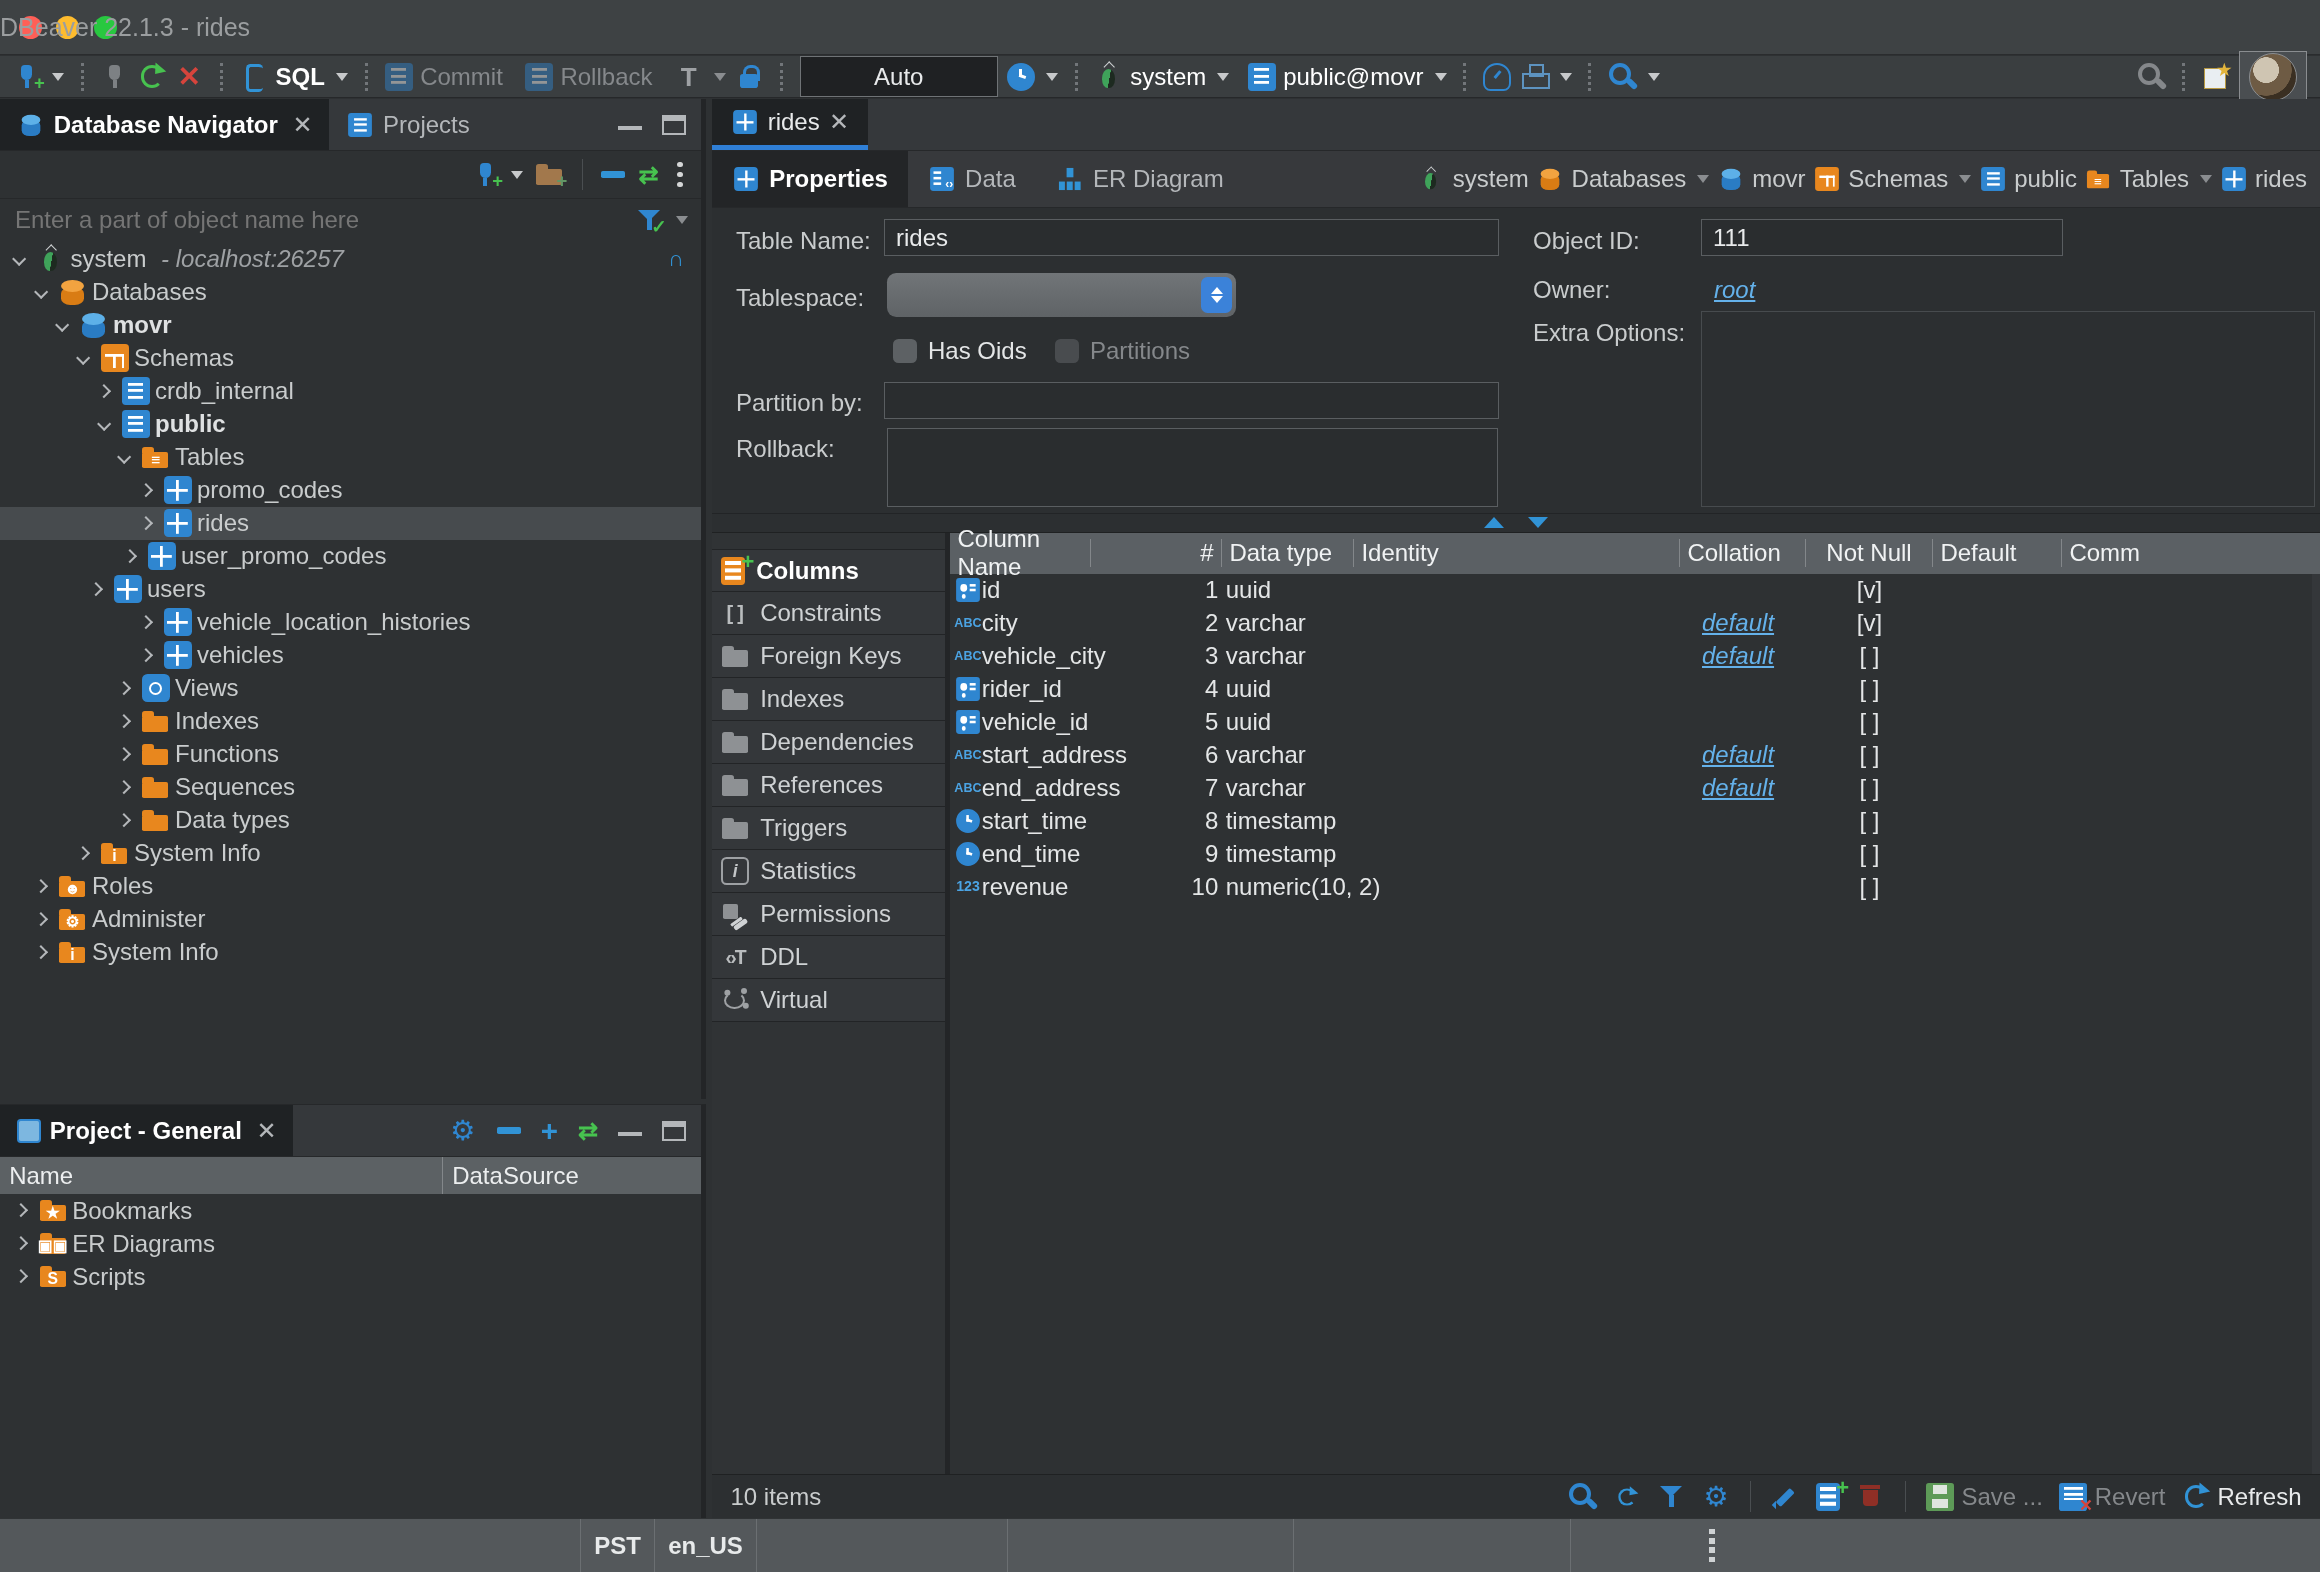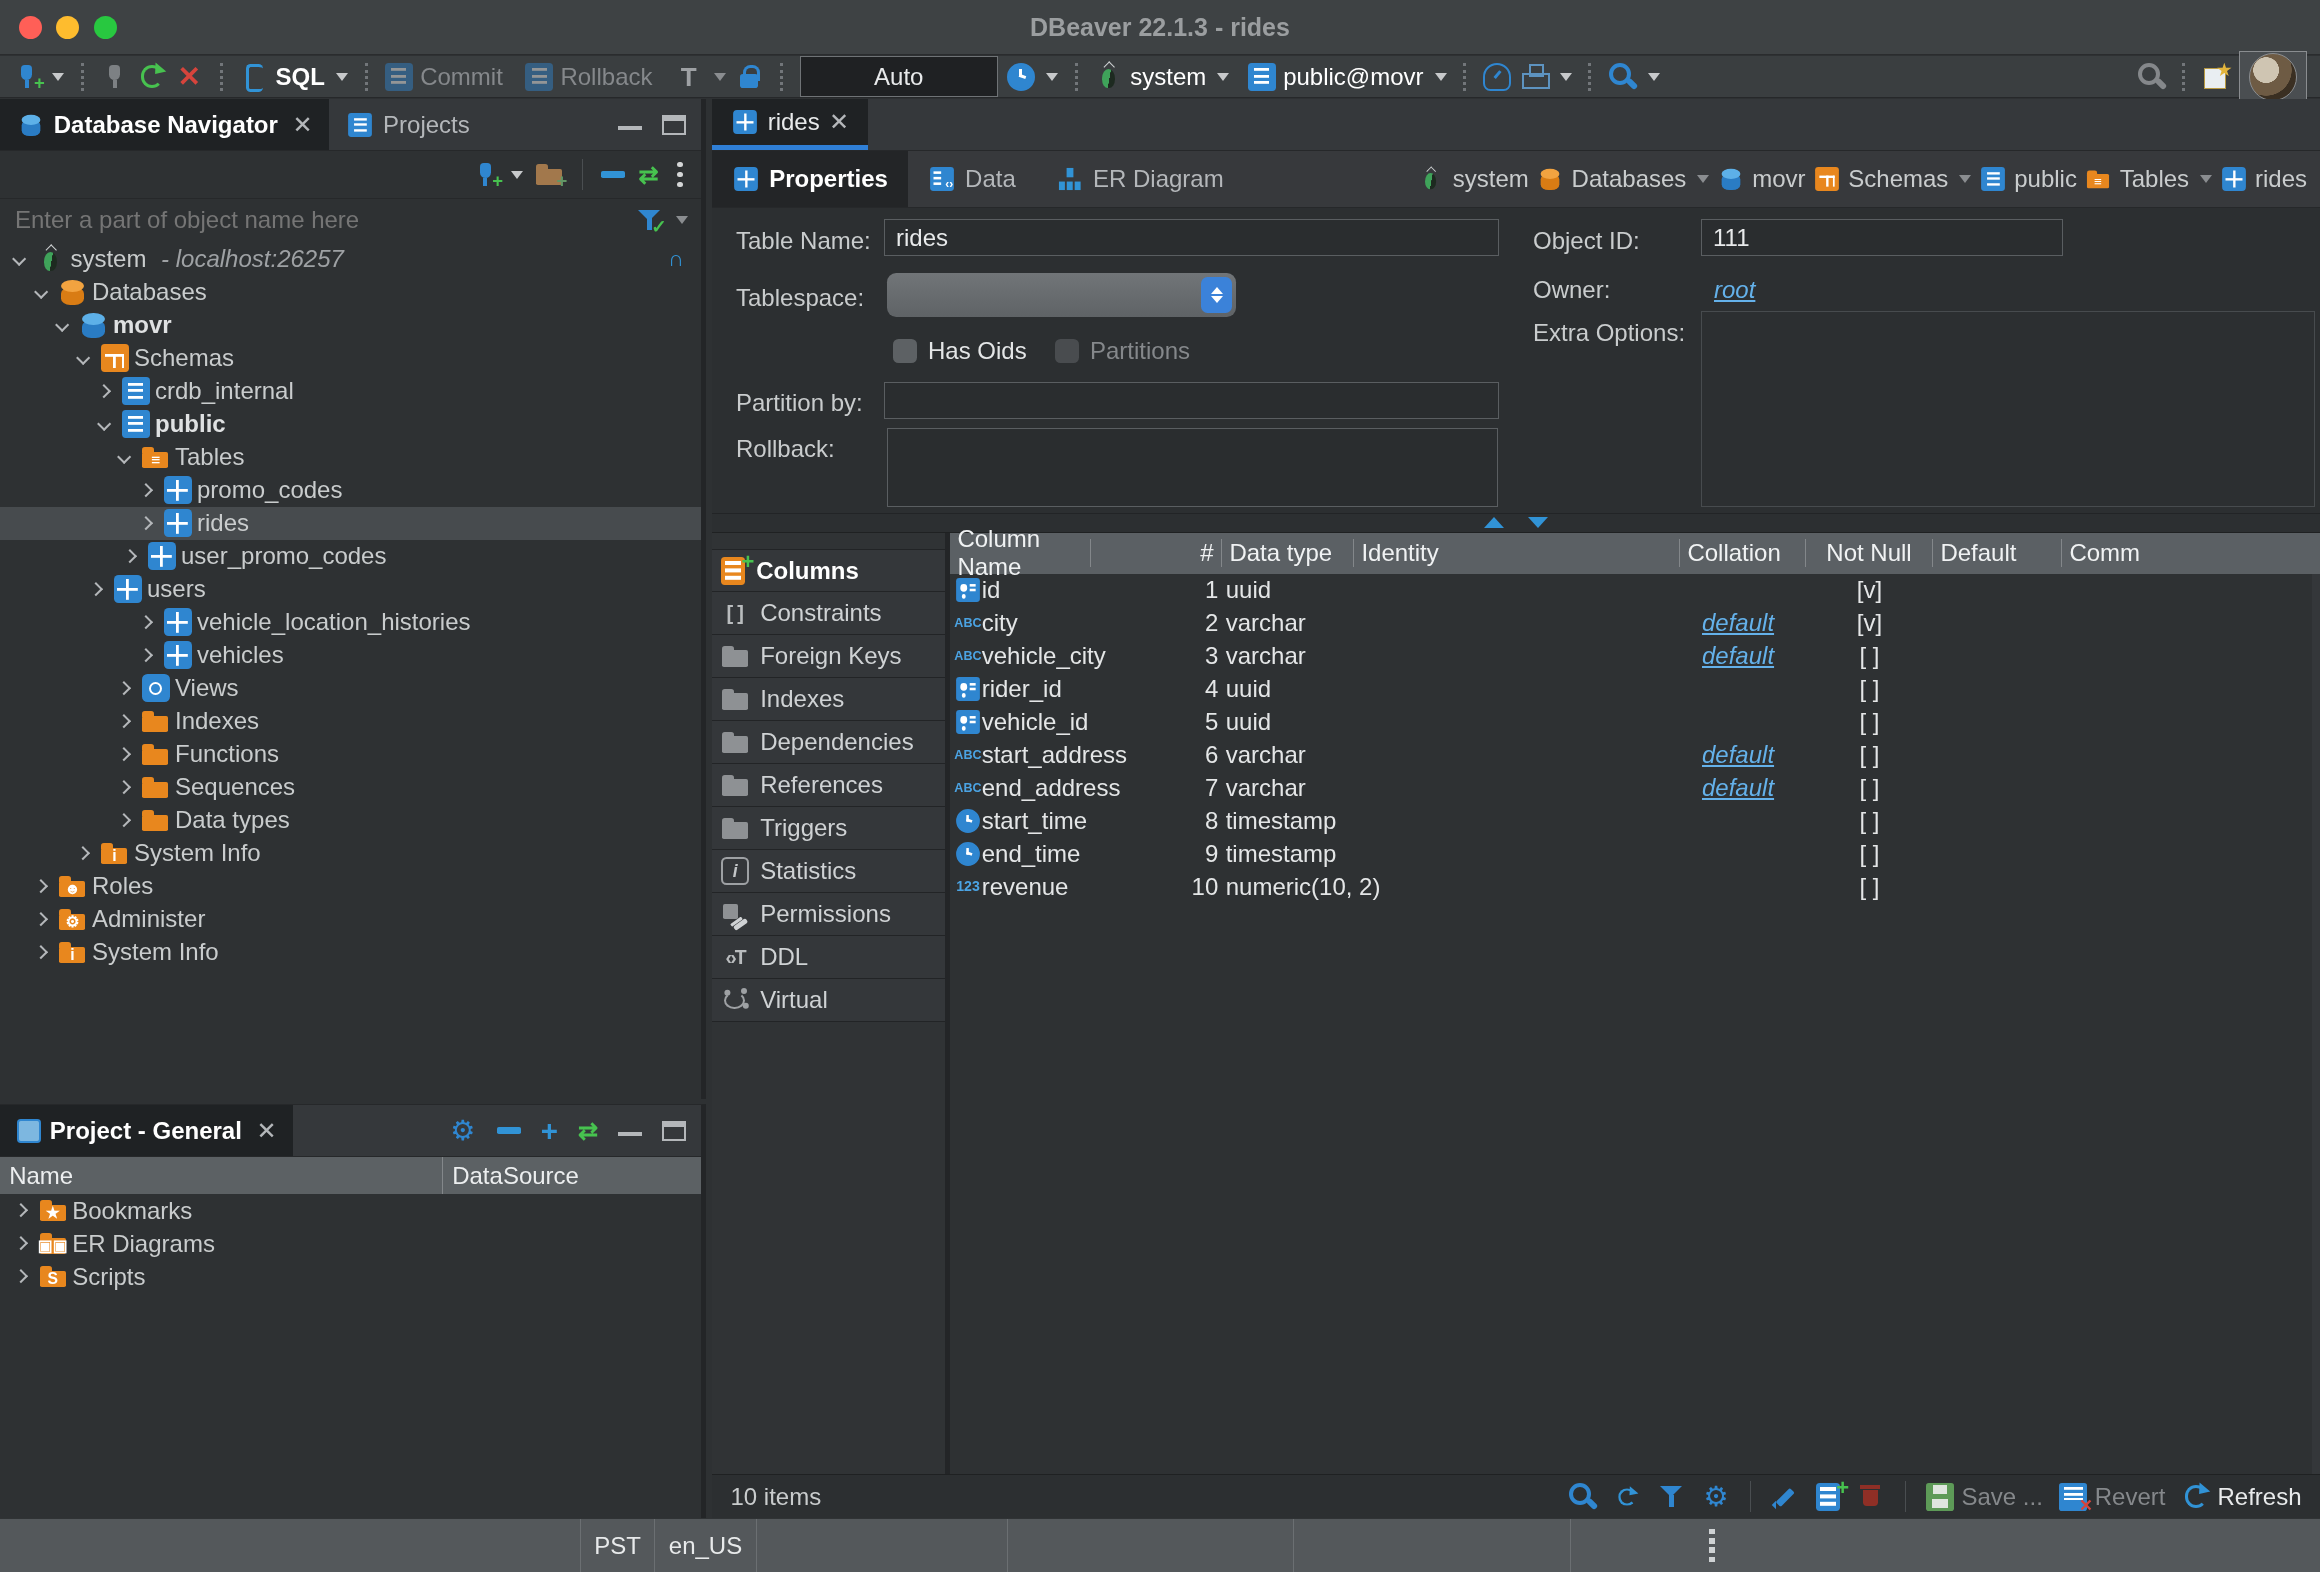--- a/index.html
+++ b/index.html
@@ -3,21 +3,21 @@
 <meta charset="utf-8">
 <style>
   html,body{margin:0;padding:0;background:#212325;}
   *{box-sizing:border-box;font-family:"Liberation Sans",sans-serif;}
   #app{position:relative;width:2320px;height:1573px;background:#2e3133;overflow:hidden;color:#d4d6d7;font-size:24px;}
 
   
   #titlebar{position:absolute;left:0;top:0;right:0;height:55px;background:#3e4244;border-bottom:0.9px solid #2a2c2e;display:flex;align-items:center;}
   .tl-dots{display:flex;gap:14.8px;margin-left:18.5px;}
   .tl-dot{width:23px;height:23px;border-radius:50%;}
-  #title-text{position:absolute;left:0;right:0;text-align:center;font-weight:bold;color:#9b9ea0;font-size:25px;}
+  #title-text{position:absolute;left:0;right:0;font-weight:normal;color:#9b9ea0;font-size:25px;}
 
   
   #maintoolbar{position:absolute;left:0;top:56px;right:0;height:42px;background:#3a3e40;border-bottom:1.8px solid #26282a;display:flex;align-items:center;padding:0 13px;gap:9.2px;}
   .tsep{width:3.7px;height:28px;border-left:3.7px dotted #72767a;margin:0 7.4px;flex:none;}
   .tbtn{display:flex;align-items:center;gap:7.4px;flex:none;}
   .caret{width:0;height:0;border-left:6.5px solid transparent;border-right:6.5px solid transparent;border-top:8.3px solid #c7c9cb;margin-left:3.7px;flex:none;}
   .caret.dim{border-top-color:#8a8d90;}
   .dim-label{color:#85888b;}
   .combo{width:198px;height:41px;background:#1f2123;border:1.8px solid #6f7376;color:#e8eaeb;display:flex;align-items:center;justify-content:center;}
   .spacer{flex:1;}
@@ -170,21 +170,21 @@
   .trow .sfx{color:#9ea1a4;font-style:italic;margin-left:9.2px;}
   .trow .right-ic{margin-left:auto;margin-right:11px;}
 
   #projpanel{position:absolute;left:0;top:1104px;width:706px;height:414px;background:#2e3133;border-right:5.5px solid #232527;border-top:0.9px solid #26282a;}
   .grid-headrow{height:37px;background:#5c6164;display:flex;align-items:center;color:#eceeef;}
   .grid-headrow .hname{width:443px;padding-left:9.2px;border-right:0.9px solid #83878a;height:100%;display:flex;align-items:center;}
   .grid-headrow .hds{padding-left:9.2px;}
 
   
   #statusbar{position:absolute;left:0;top:1518px;right:0;height:54px;background:#54585b;border-top:0.9px solid #303335;display:flex;align-items:stretch;}
-  .sb-cell{border-right:0.9px solid #6b6f72;display:flex;align-items:center;justify-content:center;color:#e8eaeb;}
+  .sb-cell{border-right:0.9px solid #6b6f72;display:flex;align-items:center;justify-content:center;color:#e8eaeb;font-weight:bold;}
   .grip{display:flex;flex-direction:column;gap:3.7px;justify-content:center;}
   .grip i{width:5.5px;height:5.5px;background:#cfd2d4;}
 
   
   #editor{position:absolute;left:712px;top:99px;right:0;height:1419px;background:#2c2f31;}
   #ed-tabbar{height:52px;background:#35383b;display:flex;align-items:stretch;border-bottom:0.9px solid #26282a;}
   .edtab{display:flex;align-items:center;gap:9.2px;padding:0 18.5px;background:#1f2224;color:#e8eaeb;border-bottom:5.5px solid #2f7fd6;}
   #ed-subbar{height:57px;background:#37393c;display:flex;align-items:stretch;border-bottom:1.8px solid #26282a;}
   .subtab{display:flex;align-items:center;gap:9.2px;padding:0 20px;color:#b4b7ba;}
   .subtab.active{background:#232527;color:#fff;font-weight:bold;}

